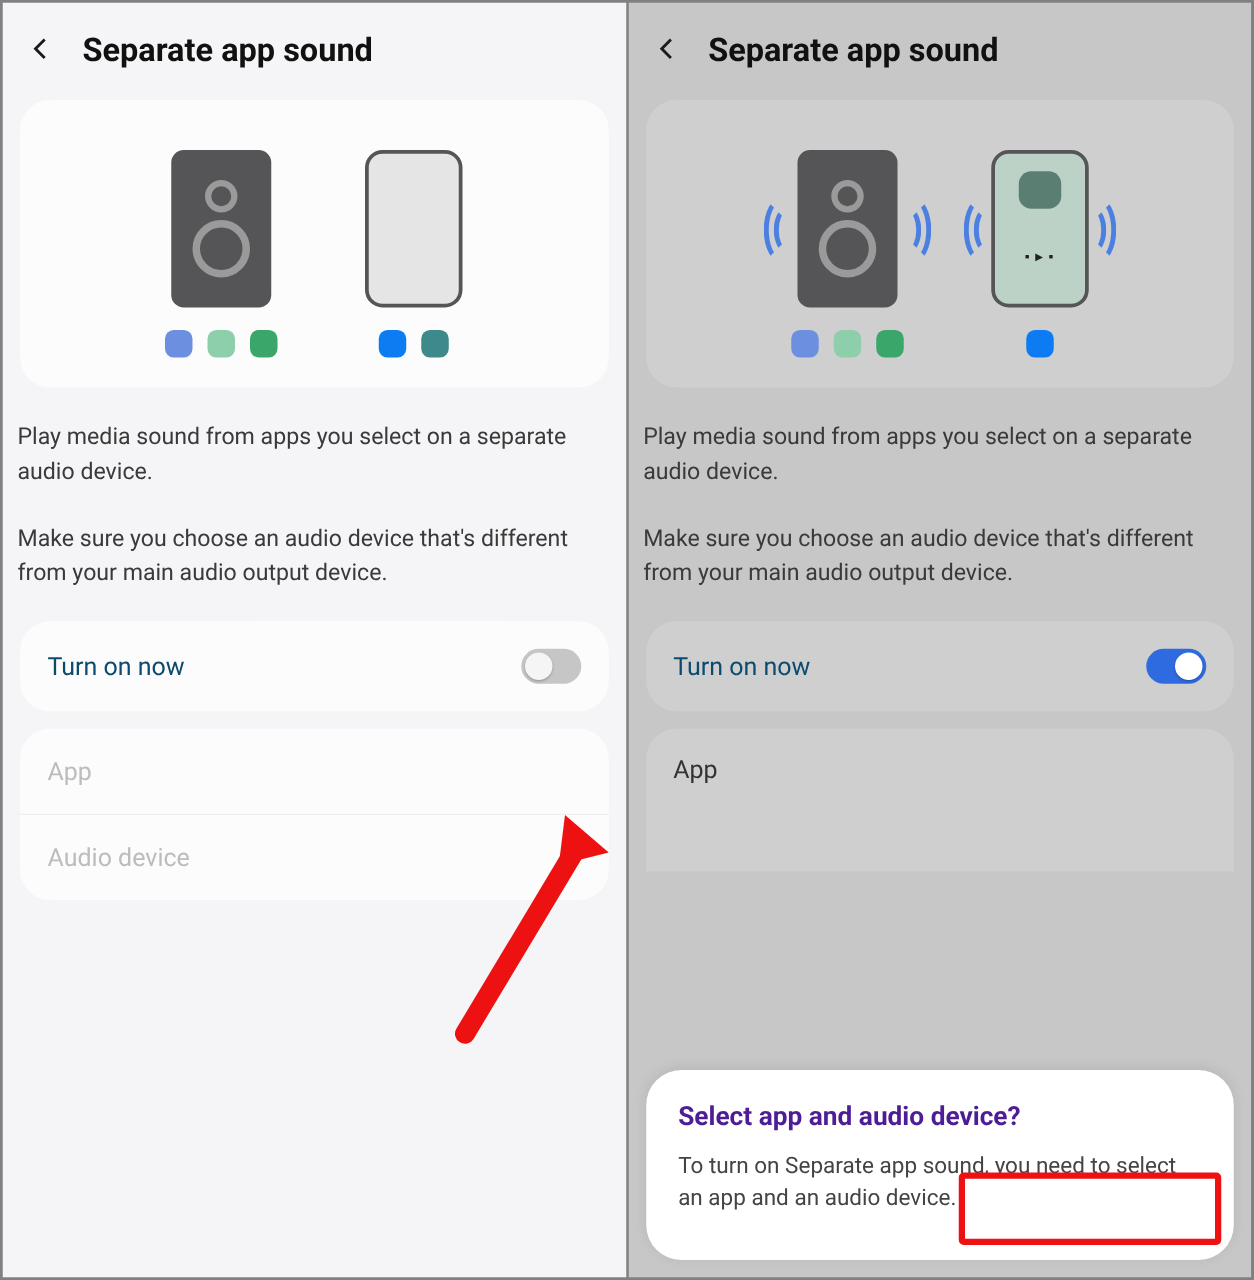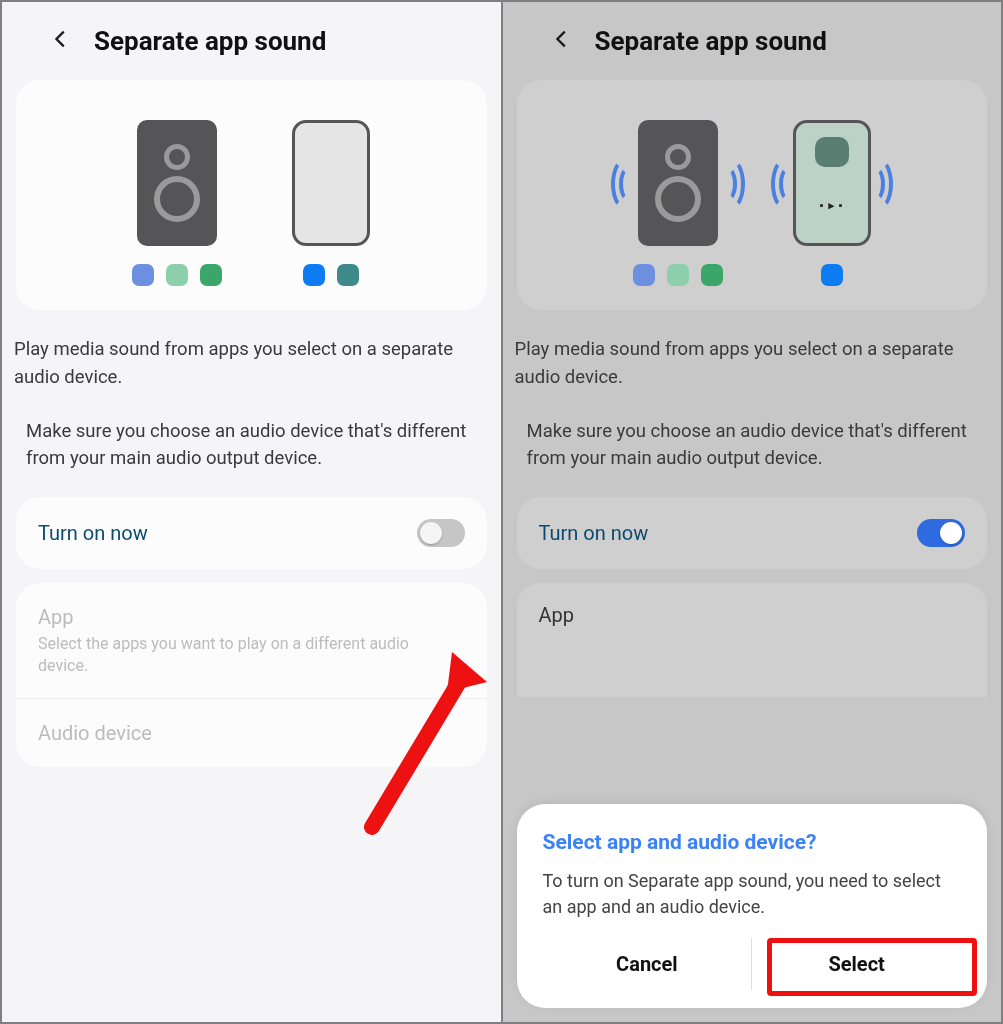--- a/index.html
+++ b/index.html
@@ -21,21 +21,20 @@
   }
   .screen-left  { background: #f5f5f7; }
   .screen-right { background: #c7c7c7; }
 
   
   .hdr {
     display: flex;
     align-items: center;
     gap: 22px;
     padding: 24px 20px 10px 20px;
-    margin-left: 28px;
   }
   .back-icon svg { width: 22px; height: 22px; stroke: #1b1b1b; stroke-width: 2.5; fill: none; }
   .hdr-title { font-size: 26px; font-weight: 700; color: #111; }
 
   
   .hero {
     margin: 14px 14px 0 14px;
     border-radius: 24px;
     padding: 40px 10px 24px 10px;
     display: flex;
@@ -90,21 +89,21 @@
   .d-azure { background:#0d7cf2; }
   .d-teal  { background:#3e8a8a; }
 
   
   .desc {
     padding: 26px 26px 10px 12px;
     font-size: 18.5px;
     line-height: 1.5;
     color: #3a3a3a;
   }
-  .desc p + p { margin-top: 26px; margin-left: 12px; }
+  .desc p + p { margin-top: 26px; }
 
   
   .card {
     margin: 14px 14px 0 14px;
     border-radius: 24px;
     overflow: hidden;
   }
   .screen-left  .card { background:#fcfcfc; }
   .screen-right .card-top { background:#cfcfcf; }
   .row {
@@ -137,21 +136,21 @@
     font-size:20px; color:#333;
   }
 
   
   .dialog {
     position:absolute; left:14px; right:14px; bottom:14px;
     background:#fff; border-radius:28px;
     padding:26px 26px 18px 26px;
     box-shadow:0 -2px 10px rgba(0,0,0,.08);
   }
-  .dlg-title { font-size:21px; font-weight:700; color:#3b82f6; margin-bottom:14px; }
+  .dlg-title { font-size:21px; font-weight:700; color:#4c1d95; margin-bottom:14px; }
   .dlg-body  { font-size:18px; color:#444; line-height:1.45; margin-bottom:18px; }
   .dlg-btns  { display:flex; }
   .dlg-btn   { flex:1; text-align:center; font-size:20px; font-weight:700; color:#111; padding:14px 0; }
   .dlg-divider { width:1px; background:#ddd; }
 
   
   .arrow {
     position:absolute; pointer-events:none;
   }
   .redbox {
@@ -207,21 +206,20 @@
       <span class="toggle off">
           <span class="knob"></span>
         </span>
     </div>
   </div>
 
   <div class="card">
     <div class="row disabled">
       <div>
         <div class="row-label">App</div>
-        <div class="row-sub">Select the apps you want to play on a different audio device.</div>
       </div>
     </div>
     <div class="row disabled">
       <div>
         <div class="row-label">Audio device</div>
       </div>
     </div>
   </div>
 
   <svg class="arrow" style="left:345px; top:650px; width:140px; height:190px;" viewBox="0 0 140 190">
@@ -288,22 +286,17 @@
     </div>
   </div>
 
   <div class="card-app">
     <span>App</span>
   </div>
 
   <div class="dialog">
     <div class="dlg-title">Select app and audio device?</div>
     <div class="dlg-body">To turn on Separate app sound, you need to select an app and an audio device.</div>
-    <div class="dlg-btns">
-      <div class="dlg-btn">Cancel</div>
-      <div class="dlg-divider"></div>
-      <div class="dlg-btn">Select</div>
-    </div>
   </div>
 
   <div class="redbox" style="left:264px; bottom:26px; width:210px; height:58px;"></div>
 
 </div>
 
 </body></html>

